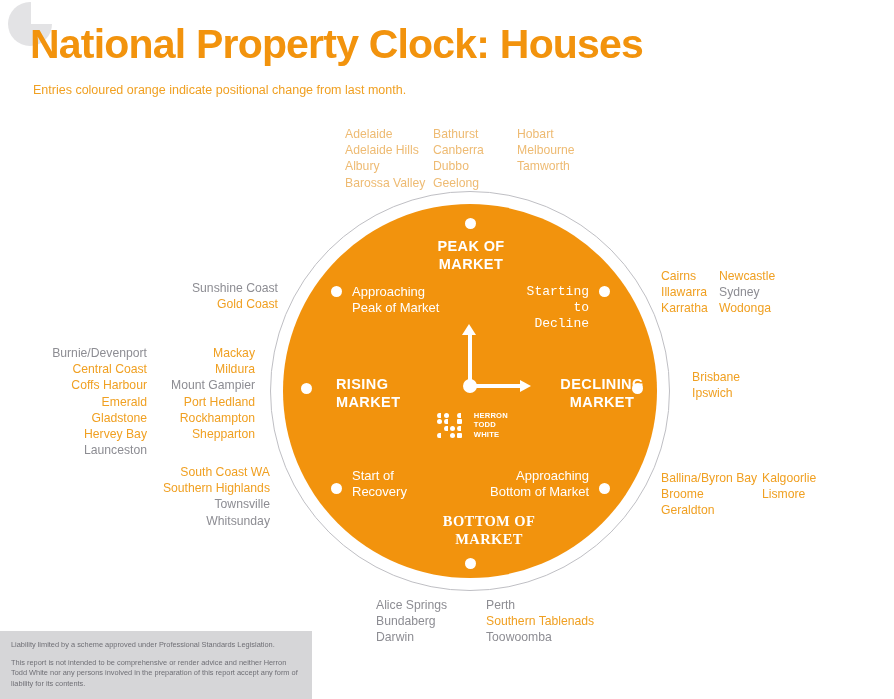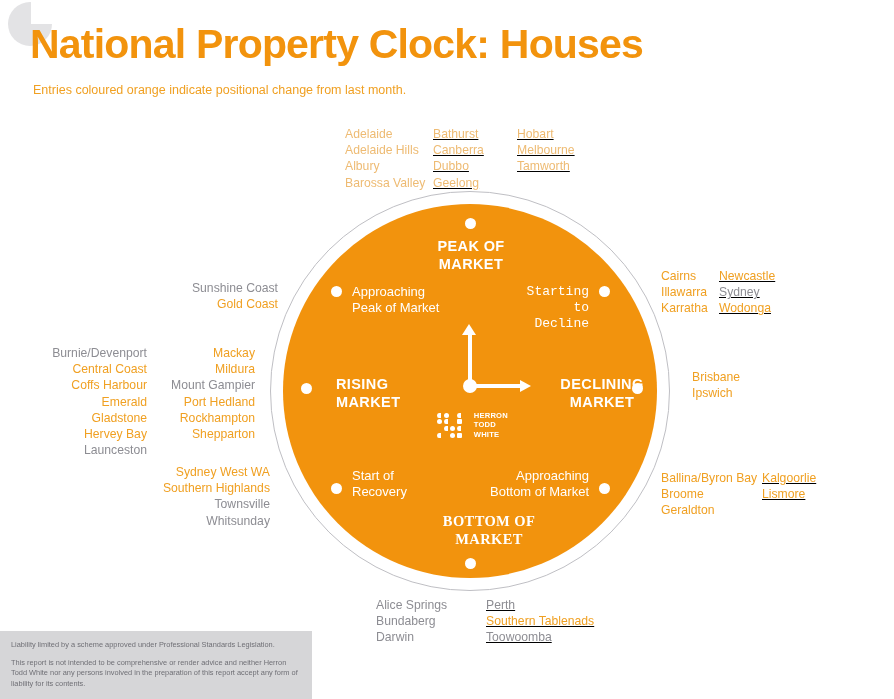--- a/index.html
+++ b/index.html
@@ -189,21 +189,21 @@
 
   
   .city-group {
     position: absolute;
     font-size: 12.2px;
     line-height: 1.33;
     white-space: nowrap;
   }
   .city-group .col { display: block; }
   .city-group.multi { display: flex; }
-  .city-group.multi .col + .col { margin-left: 0; text-decoration: underline; }
+  .city-group.multi .col + .col { margin-left: 0; }
   .city {
     display: block;
     color: #8d8d93;
   }
   .city.changed { color: #f0a022; }
   .city.muted-orange { color: #eebb73; }
   .align-right .city { text-align: right; }
   .align-left .city { text-align: left; }
 
   
@@ -363,21 +363,21 @@
       <span class="city changed">Mildura</span>
       <span class="city">Mount Gampier</span>
       <span class="city changed">Port Hedland</span>
       <span class="city changed">Rockhampton</span>
       <span class="city changed">Shepparton</span>
     </div>
 </div>
 
 <div class="city-group align-right" style="left:134px; top:464px; width:136px;">
   <div class="col">
-      <span class="city changed">Sydney West WA</span>
+      <span class="city changed">South Coast WA</span>
       <span class="city changed">Southern Highlands</span>
       <span class="city">Townsville</span>
       <span class="city">Whitsunday</span>
     </div>
 </div>
 
 <div class="city-group multi align-left" style="left:661px; top:268px;">
   <div class="col" style="width:58px;">
       <span class="city changed">Cairns</span>
       <span class="city changed">Illawarra</span>

